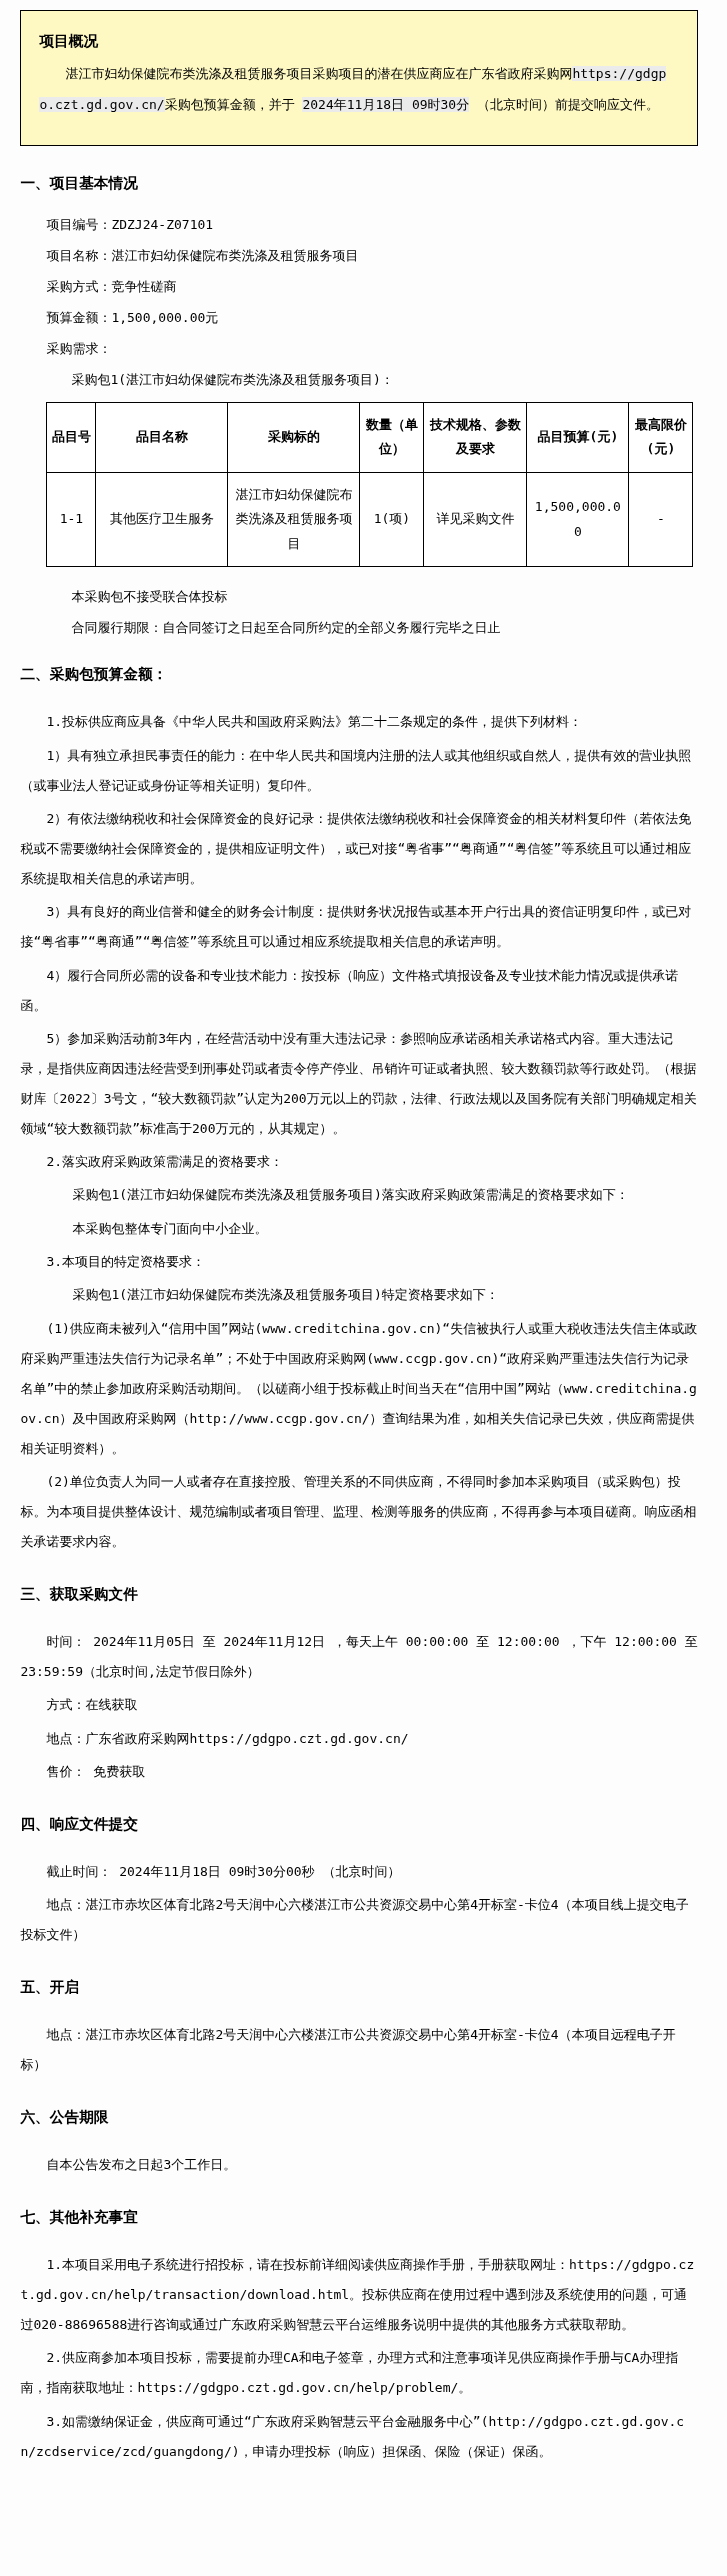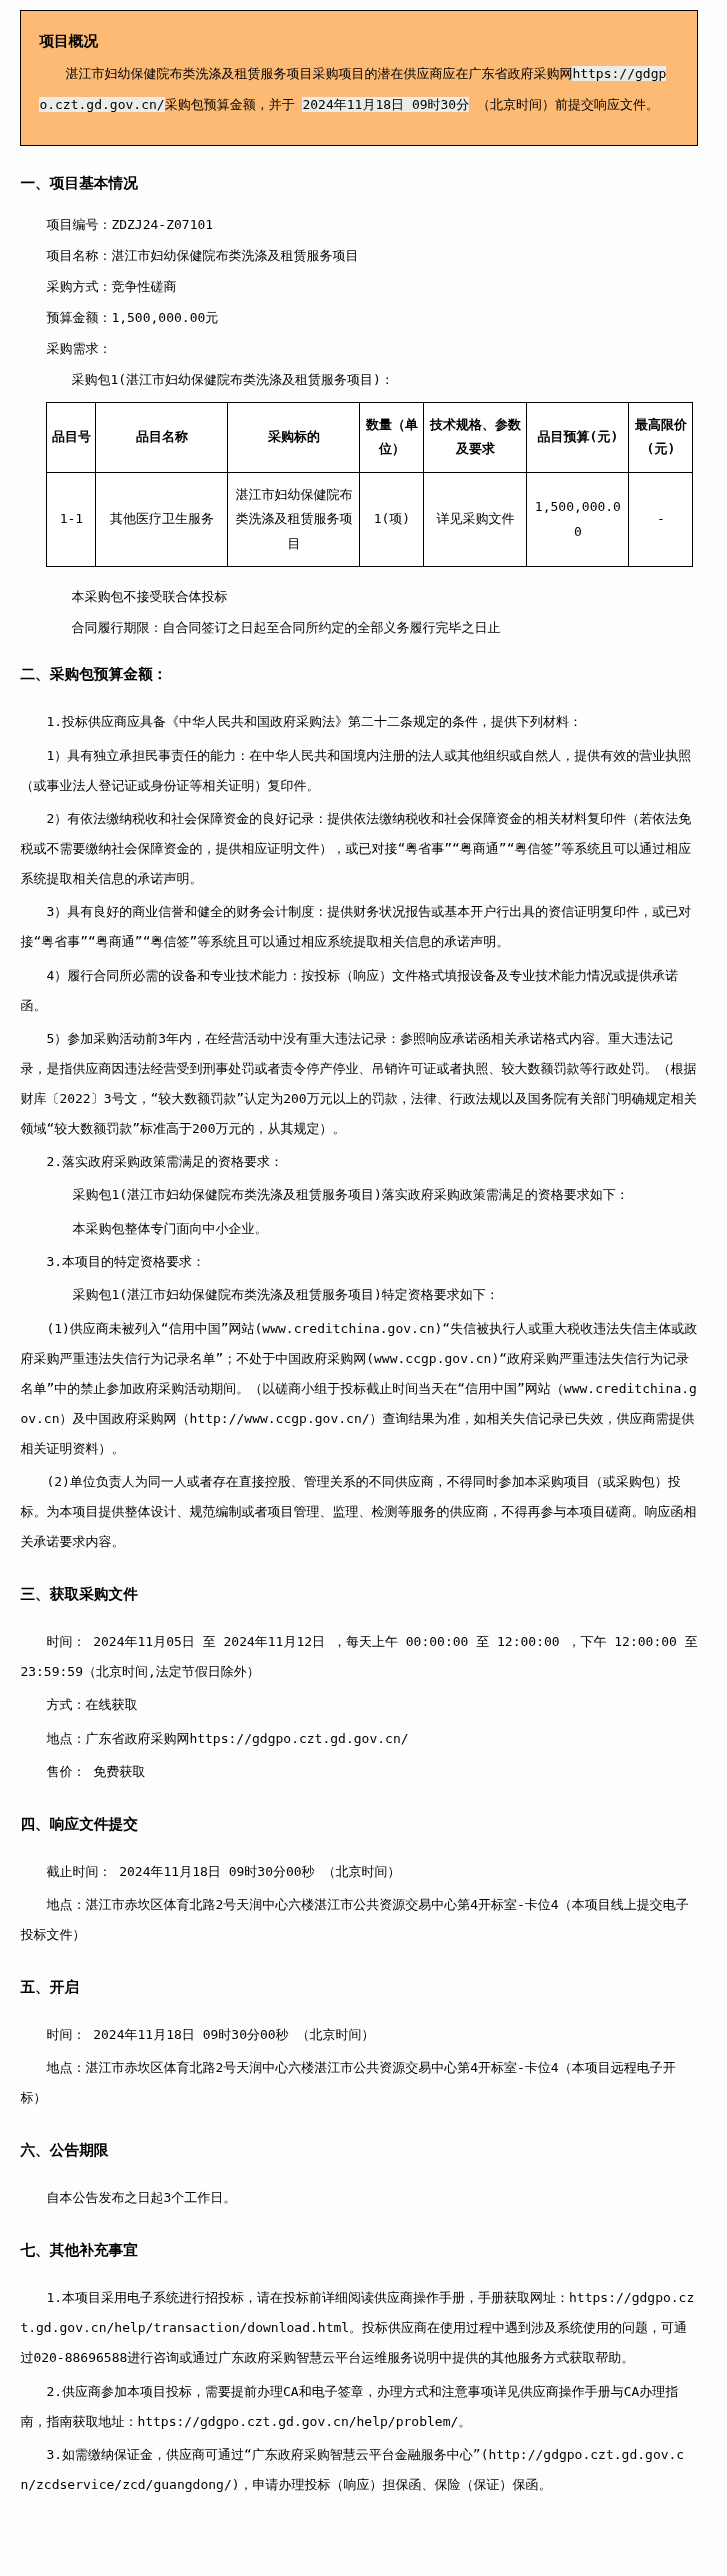--- a/index.html
+++ b/index.html
@@ -1,20 +1,20 @@
 <!DOCTYPE html>
 <html style="font-size:13px"><head>
 <meta charset="utf-8">
 <style>
   html, body { margin:0; padding:0; background:#fdfdfd; }
   body { width:728px; color:#000; font-family:"DejaVu Sans Mono","DejaVu Sans",sans-serif; }
   .doc { padding:9.8px 30px 0 20.4px; background:#fdfdfd; }
 
   
-  .overview-box { border:1.6px solid #000; padding:16.3px 18px 24.5px 18px; background:#fdba74; }
+  .overview-box { border:1.6px solid #000; padding:16.3px 18px 24.5px 18px; background:#fef9c3; }
   .overview-title { font-size:14.7px; font-weight:bold; margin:4.9px 0 8.2px 0; }
   .overview-text { font-size:13px; line-height:2.35; text-indent:2em; word-break:break-all; }
   .hl { background:#ebebeb; }
 
   
   .h2 { font-size:14.7px; font-weight:bold; margin:28px 0 23px 0; }
   .line  { margin:0 0 13px 26px; font-size:13px; line-height:18px; }
   .line2 { margin:0 0 13px 51px; font-size:13px; line-height:18px; }
   .para  { font-size:13px; line-height:30px; text-indent:26px; margin:0 0 3.3px 0; word-break:break-all; }
   .para2 { font-size:13px; line-height:30px; text-indent:52px; margin:0 0 3.3px 0; word-break:break-all; }
@@ -99,21 +99,20 @@
   <div class="para">时间： 2024年11月05日 至 2024年11月12日 ，每天上午 00:00:00 至 12:00:00 ，下午 12:00:00 至 23:59:59（北京时间,法定节假日除外）</div>
   <div class="para">方式：在线获取</div>
   <div class="para">地点：广东省政府采购网https://gdgpo.czt.gd.gov.cn/</div>
   <div class="para">售价： 免费获取</div>
 
   <div class="h2">四、响应文件提交</div>
   <div class="para">截止时间： 2024年11月18日 09时30分00秒 （北京时间）</div>
   <div class="para">地点：湛江市赤坎区体育北路2号天润中心六楼湛江市公共资源交易中心第4开标室-卡位4（本项目线上提交电子投标文件）</div>
 
   <div class="h2">五、开启</div>
-  <div class="para">时间： 2024年11月18日 09时30分00秒 （北京时间）</div>
   <div class="para">地点：湛江市赤坎区体育北路2号天润中心六楼湛江市公共资源交易中心第4开标室-卡位4（本项目远程电子开标）</div>
 
   <div class="h2">六、公告期限</div>
   <div class="para">自本公告发布之日起3个工作日。</div>
 
   <div class="h2">七、其他补充事宜</div>
   <div class="para">1.本项目采用电子系统进行招投标，请在投标前详细阅读供应商操作手册，手册获取网址：https://gdgpo.czt.gd.gov.cn/help/transaction/download.html。投标供应商在使用过程中遇到涉及系统使用的问题，可通过020-88696588进行咨询或通过广东政府采购智慧云平台运维服务说明中提供的其他服务方式获取帮助。</div>
   <div class="para">2.供应商参加本项目投标，需要提前办理CA和电子签章，办理方式和注意事项详见供应商操作手册与CA办理指南，指南获取地址：https://gdgpo.czt.gd.gov.cn/help/problem/。</div>
   <div class="para">3.如需缴纳保证金，供应商可通过“广东政府采购智慧云平台金融服务中心”(http://gdgpo.czt.gd.gov.cn/zcdservice/zcd/guangdong/)，申请办理投标（响应）担保函、保险（保证）保函。</div>
 

